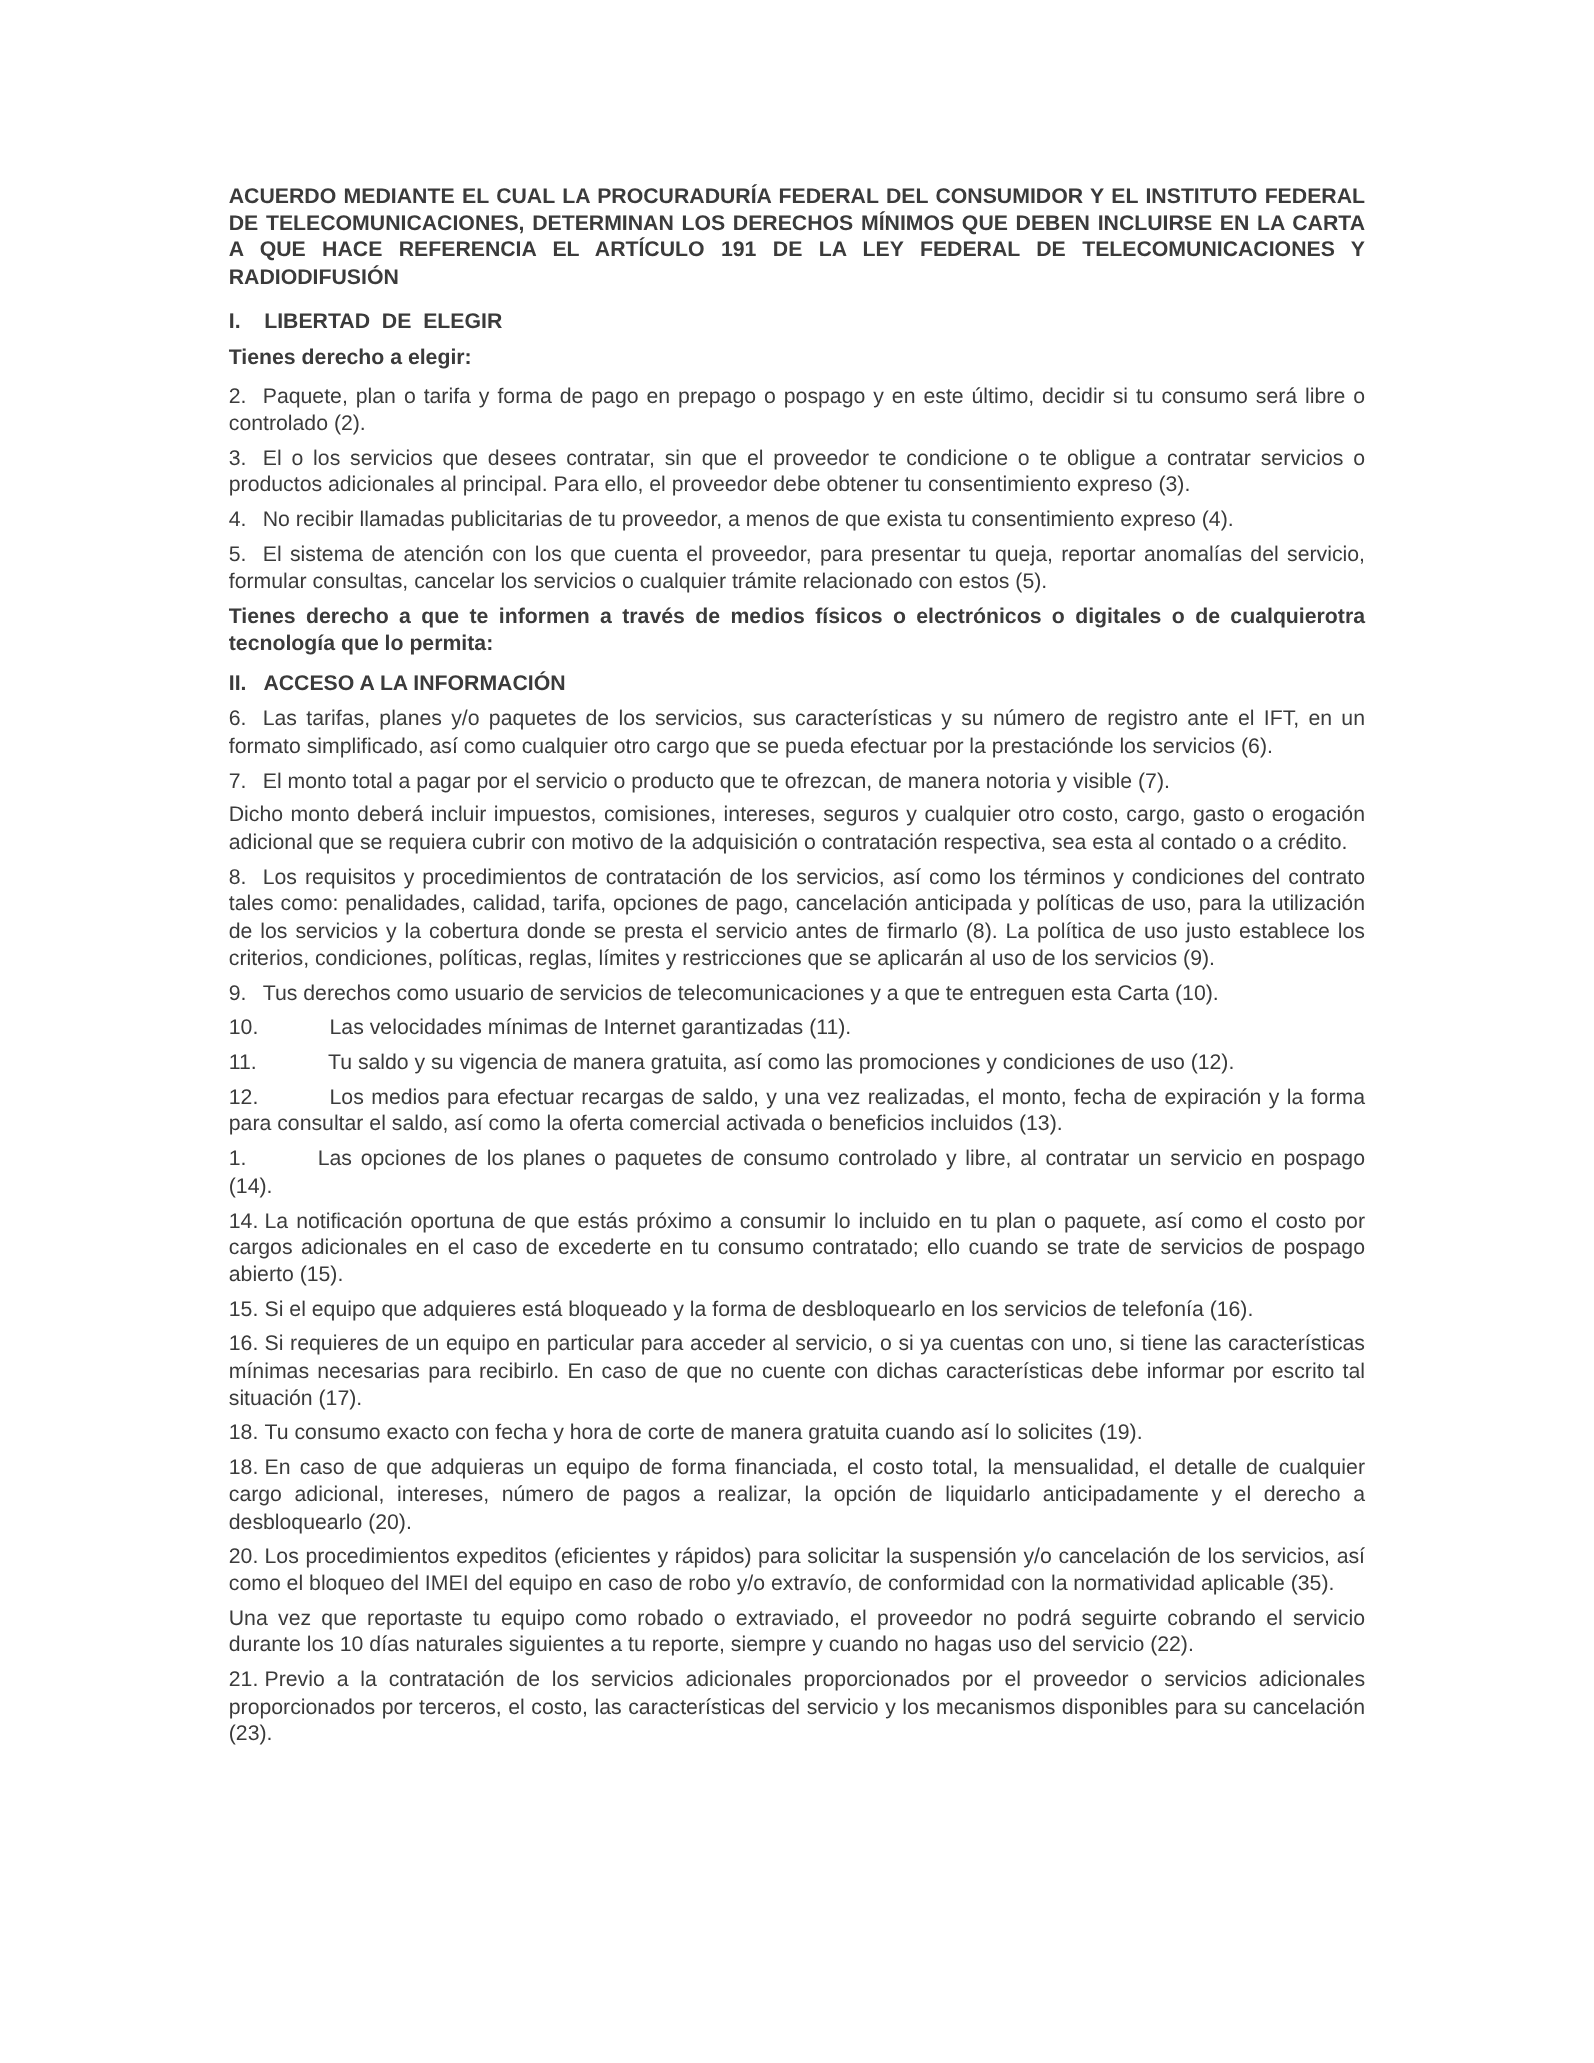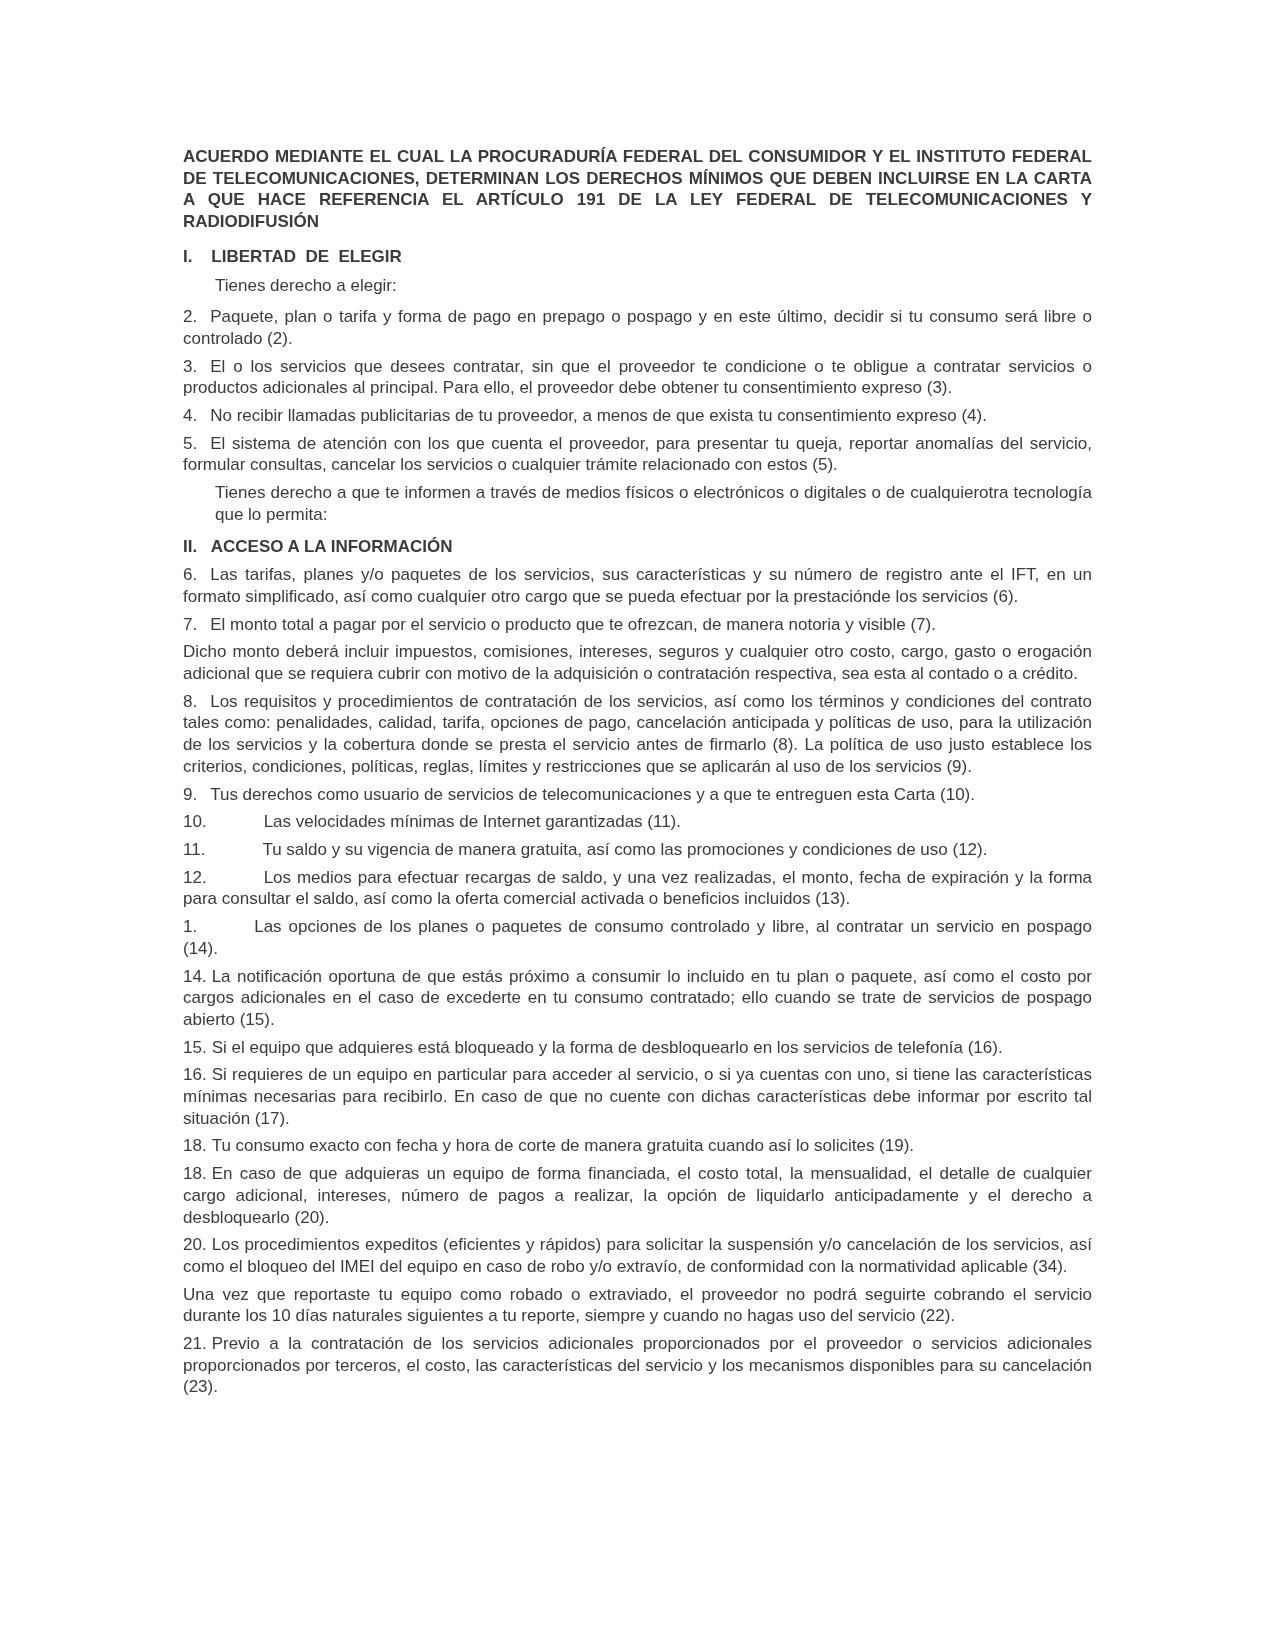--- a/index.html
+++ b/index.html
@@ -32,23 +32,22 @@
   p.title {
     font-weight: bold;
     margin-bottom: 13px;
   }
   p.heading {
     font-weight: bold;
     white-space: pre-wrap;
     margin-bottom: 7px;
   }
   p.bold {
-    font-weight: normal;
+    font-weight: bold;
     margin-bottom: 10px;
-    margin-left: 32px;
   }
   .gap {
     display: inline-block;
     height: 1px;
   }
   .gap.small { width: 13px; }
   .gap.tab   { width: 57px; }
   .gap.space { width: 5px; }
 </style>
 </head>
@@ -72,17 +71,17 @@
       <p class="para item"><span class="num">9.</span><span class="gap small"></span><span>Tus derechos como usuario de servicios de telecomunicaciones y a que te entreguen esta Carta (10).</span></p>
       <p class="para item"><span class="num">10.</span><span class="gap tab"></span><span>Las velocidades mínimas de Internet garantizadas (11).</span></p>
       <p class="para item"><span class="num">11.</span><span class="gap tab"></span><span>Tu saldo y su vigencia de manera gratuita, así como las promociones y condiciones de uso (12).</span></p>
       <p class="para item"><span class="num">12.</span><span class="gap tab"></span><span>Los medios para efectuar recargas de saldo, y una vez realizadas, el monto, fecha de expiración y la forma para consultar el saldo, así como la oferta comercial activada o beneficios incluidos (13).</span></p>
       <p class="para item"><span class="num">1.</span><span class="gap tab"></span><span>Las opciones de los planes o paquetes de consumo controlado y libre, al contratar un servicio en pospago (14).</span></p>
       <p class="para item"><span class="num">14.</span><span class="gap space"></span><span>La notificación oportuna de que estás próximo a consumir lo incluido en tu plan o paquete, así como el costo por cargos adicionales en el caso de excederte en tu consumo contratado; ello cuando se trate de servicios de pospago abierto (15).</span></p>
       <p class="para item"><span class="num">15.</span><span class="gap space"></span><span>Si el equipo que adquieres está bloqueado y la forma de desbloquearlo en los servicios de telefonía (16).</span></p>
       <p class="para item"><span class="num">16.</span><span class="gap space"></span><span>Si requieres de un equipo en particular para acceder al servicio, o si ya cuentas con uno, si tiene las características mínimas necesarias para recibirlo. En caso de que no cuente con dichas características debe informar por escrito tal situación (17).</span></p>
       <p class="para item"><span class="num">18.</span><span class="gap space"></span><span>Tu consumo exacto con fecha y hora de corte de manera gratuita cuando así lo solicites (19).</span></p>
       <p class="para item"><span class="num">18.</span><span class="gap space"></span><span>En caso de que adquieras un equipo de forma financiada, el costo total, la mensualidad, el detalle de cualquier cargo adicional, intereses, número de pagos a realizar, la opción de liquidarlo anticipadamente y el derecho a desbloquearlo (20).</span></p>
-      <p class="para item"><span class="num">20.</span><span class="gap space"></span><span>Los procedimientos expeditos (eficientes y rápidos) para solicitar la suspensión y/o cancelación de los servicios, así como el bloqueo del IMEI del equipo en caso de robo y/o extravío, de conformidad con la normatividad aplicable (34).</span></p>
+      <p class="para item"><span class="num">20.</span><span class="gap space"></span><span>Los procedimientos expeditos (eficientes y rápidos) para solicitar la suspensión y/o cancelación de los servicios, así como el bloqueo del IMEI del equipo en caso de robo y/o extravío, de conformidad con la normatividad aplicable (35).</span></p>
       <p class="para plain"><span>Una vez que reportaste tu equipo como robado o extraviado, el proveedor no podrá seguirte cobrando el servicio durante los 10 días naturales siguientes a tu reporte, siempre y cuando no hagas uso del servicio (22).</span></p>
       <p class="para item"><span class="num">21.</span><span class="gap space"></span><span>Previo a la contratación de los servicios adicionales proporcionados por el proveedor o servicios adicionales proporcionados por terceros, el costo, las características del servicio y los mecanismos disponibles para su cancelación (23).</span></p>
     </div>
 </div>
 
 </body></html>

